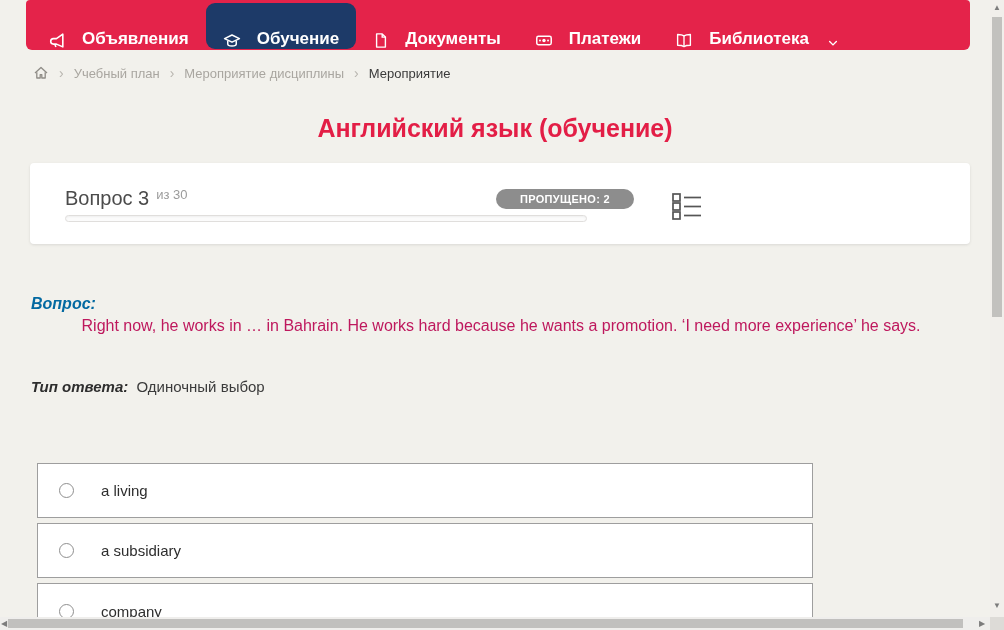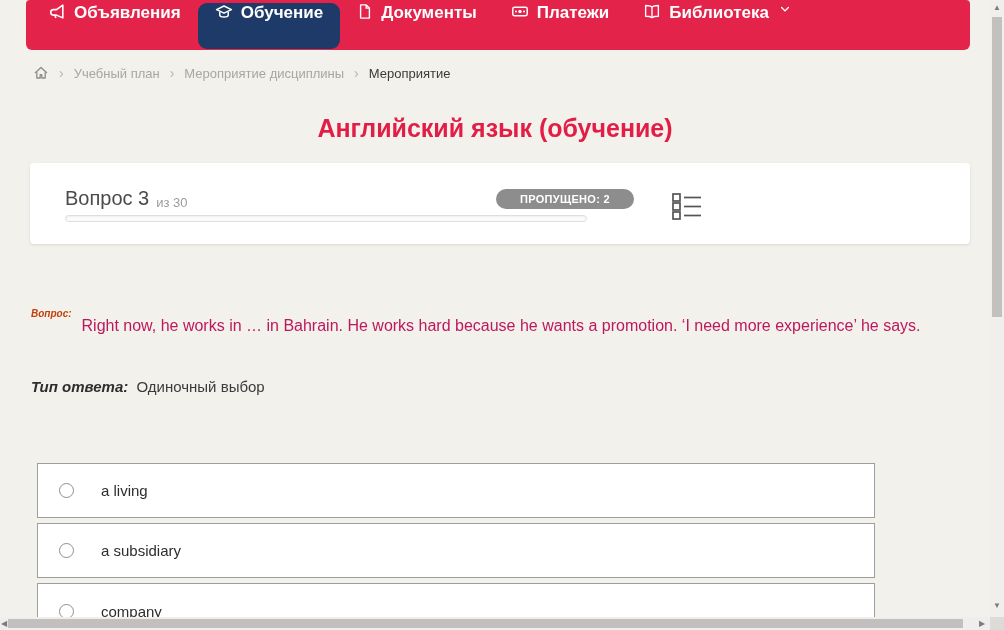--- a/index.html
+++ b/index.html
@@ -11,21 +11,21 @@
     color:#3b3b3b;
   }
 
   
   .navbar {
     position:absolute; left:26px; top:0; width:944px; height:50px;
     background:#e4234a; border-radius:4px 4px 6px 6px;
     display:flex; align-items:center; padding:0 6px;
   }
   .nav-tab {
-    height:46px; margin-top:2px; display:flex; align-items:flex-start; gap:8px;
+    height:46px; margin-top:2px; display:flex; align-items:flex-end; gap:16px;
     padding:0 17px; color:#ffffff; font-size:17px; font-weight:bold;
     border-radius:9px; cursor:pointer; white-space:nowrap;
   }
   .nav-tab.active { background:#1d3a68; }
   .nav-tab .nicon { display:flex; align-items:center; }
   .nav-tab .chev { display:flex; align-items:center; margin-left:2px; }
 
   
   .breadcrumb {
     position:absolute; left:33px; top:62px; height:22px;
@@ -40,21 +40,21 @@
   .page-title {
     position:absolute; left:0; top:114px; width:990px; text-align:center;
     color:#e31e46; font-size:25px; font-weight:bold;
   }
 
   
   .qcard {
     position:absolute; left:30px; top:163px; width:940px; height:81px;
     background:#ffffff; border-radius:4px; box-shadow:0 1px 3px rgba(0,0,0,0.10);
   }
-  .qnum-row { position:absolute; left:35px; top:24px; display:flex; align-items:flex-end; gap:7px; }
+  .qnum-row { position:absolute; left:35px; top:24px; display:flex; align-items:flex-start; gap:7px; }
   .qnum { font-size:20px; color:#4b4b4b; }
   .qof  { font-size:13px; color:#9b9b9b; }
   .skip-badge {
     position:absolute; left:466px; top:26px;
     background:#8d8d8d; color:#ffffff; font-size:11px; font-weight:bold;
     padding:4px 24px; border-radius:10px; letter-spacing:0.3px;
   }
   .progress {
     position:absolute; left:35px; top:52px; width:522px; height:7px;
     background:#fbfbfb; border:1px solid #e0dedc; border-radius:4px;
@@ -63,34 +63,34 @@
   .qlist-icon { position:absolute; left:642px; top:29px; cursor:pointer; }
   .timer {
     position:absolute; right:22px; top:27px;
     font-family:"DejaVu Sans", sans-serif; font-weight:200; font-size:30px;
     color:#4d4d4d; letter-spacing:1px;
   }
   .timer .sec { color:#a3a3a3; }
 
   
   .q-heading {
-    position:absolute; left:31px; top:308px;
-    font-size:10px; font-weight:bold; font-style:italic; color:#c2410c;
+    position:absolute; left:31px; top:295px;
+    font-size:16px; font-weight:bold; font-style:italic; color:#0369a1;
   }
   .q-text {
     position:absolute; left:31px; top:317px; width:940px;
     font-size:16px; color:#be185d;text-align:center;
   }
   .q-type-row { position:absolute; left:31px; top:378px; font-size:15px; }
   .q-type-label { font-weight:bold; font-style:italic; color:#2e2e2e; }
   .q-type-value { color:#3b3b3b; margin-left:4px; }
 
   
   .option {
-    position:absolute; left:37px; width:838px; height:55px;
+    position:absolute; left:37px; width:776px; height:55px;
     background:#ffffff; border:1px solid #9e9e9e;
     display:flex; align-items:center; cursor:pointer;
   }
   .option.o1 { top:463px; }
   .option.o2 { top:523px; }
   .option.o3 { top:583px; height:56px; }
   .radio {
     width:15px; height:15px; border:1px solid #8f8f8f; border-radius:50%;
     background:#ffffff; margin-left:21px; flex:0 0 auto;
   }

